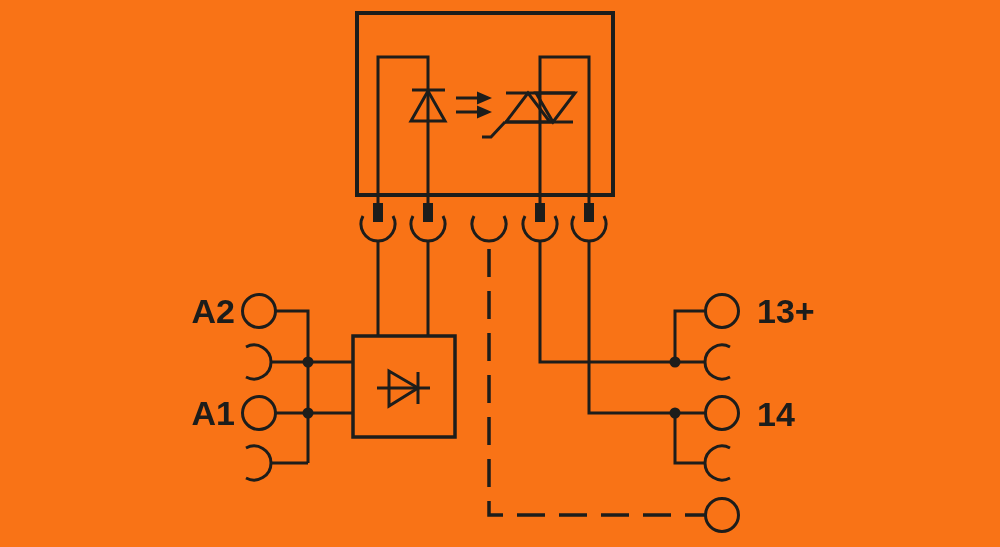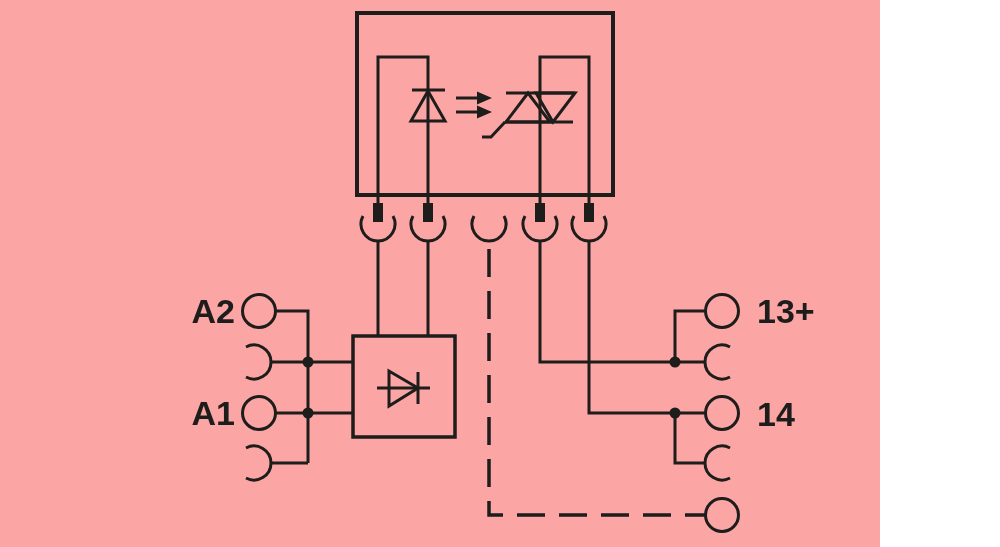--- a/index.html
+++ b/index.html
@@ -3,23 +3,23 @@
 <meta charset="utf-8">
 <style>
   html, body {
     margin: 0;
     padding: 0;
     background: #ffffff;
     font-family: "Liberation Sans", sans-serif;
   }
   .stage {
     position: relative;
-    width: 880px;
+    width: 1000px;
     height: 547px;
-    background: #fca5a5;
+    background: #f97316;
     overflow: hidden;
   }
   svg { display: block; }
   .wire        { fill: none; stroke: #1d1d1b; stroke-width: 3; }
   .wire-thick  { fill: none; stroke: #1d1d1b; stroke-width: 4; }
   .box         { fill: none; stroke: #1d1d1b; stroke-width: 3.5; }
   .sym         { fill: none; stroke: #1d1d1b; stroke-width: 3; stroke-linejoin: miter; }
   .filled      { fill: #1d1d1b; stroke: none; }
   .dashed      { fill: none; stroke: #1d1d1b; stroke-width: 3.5; stroke-dasharray: 28 14; }
   .terminal-label {

